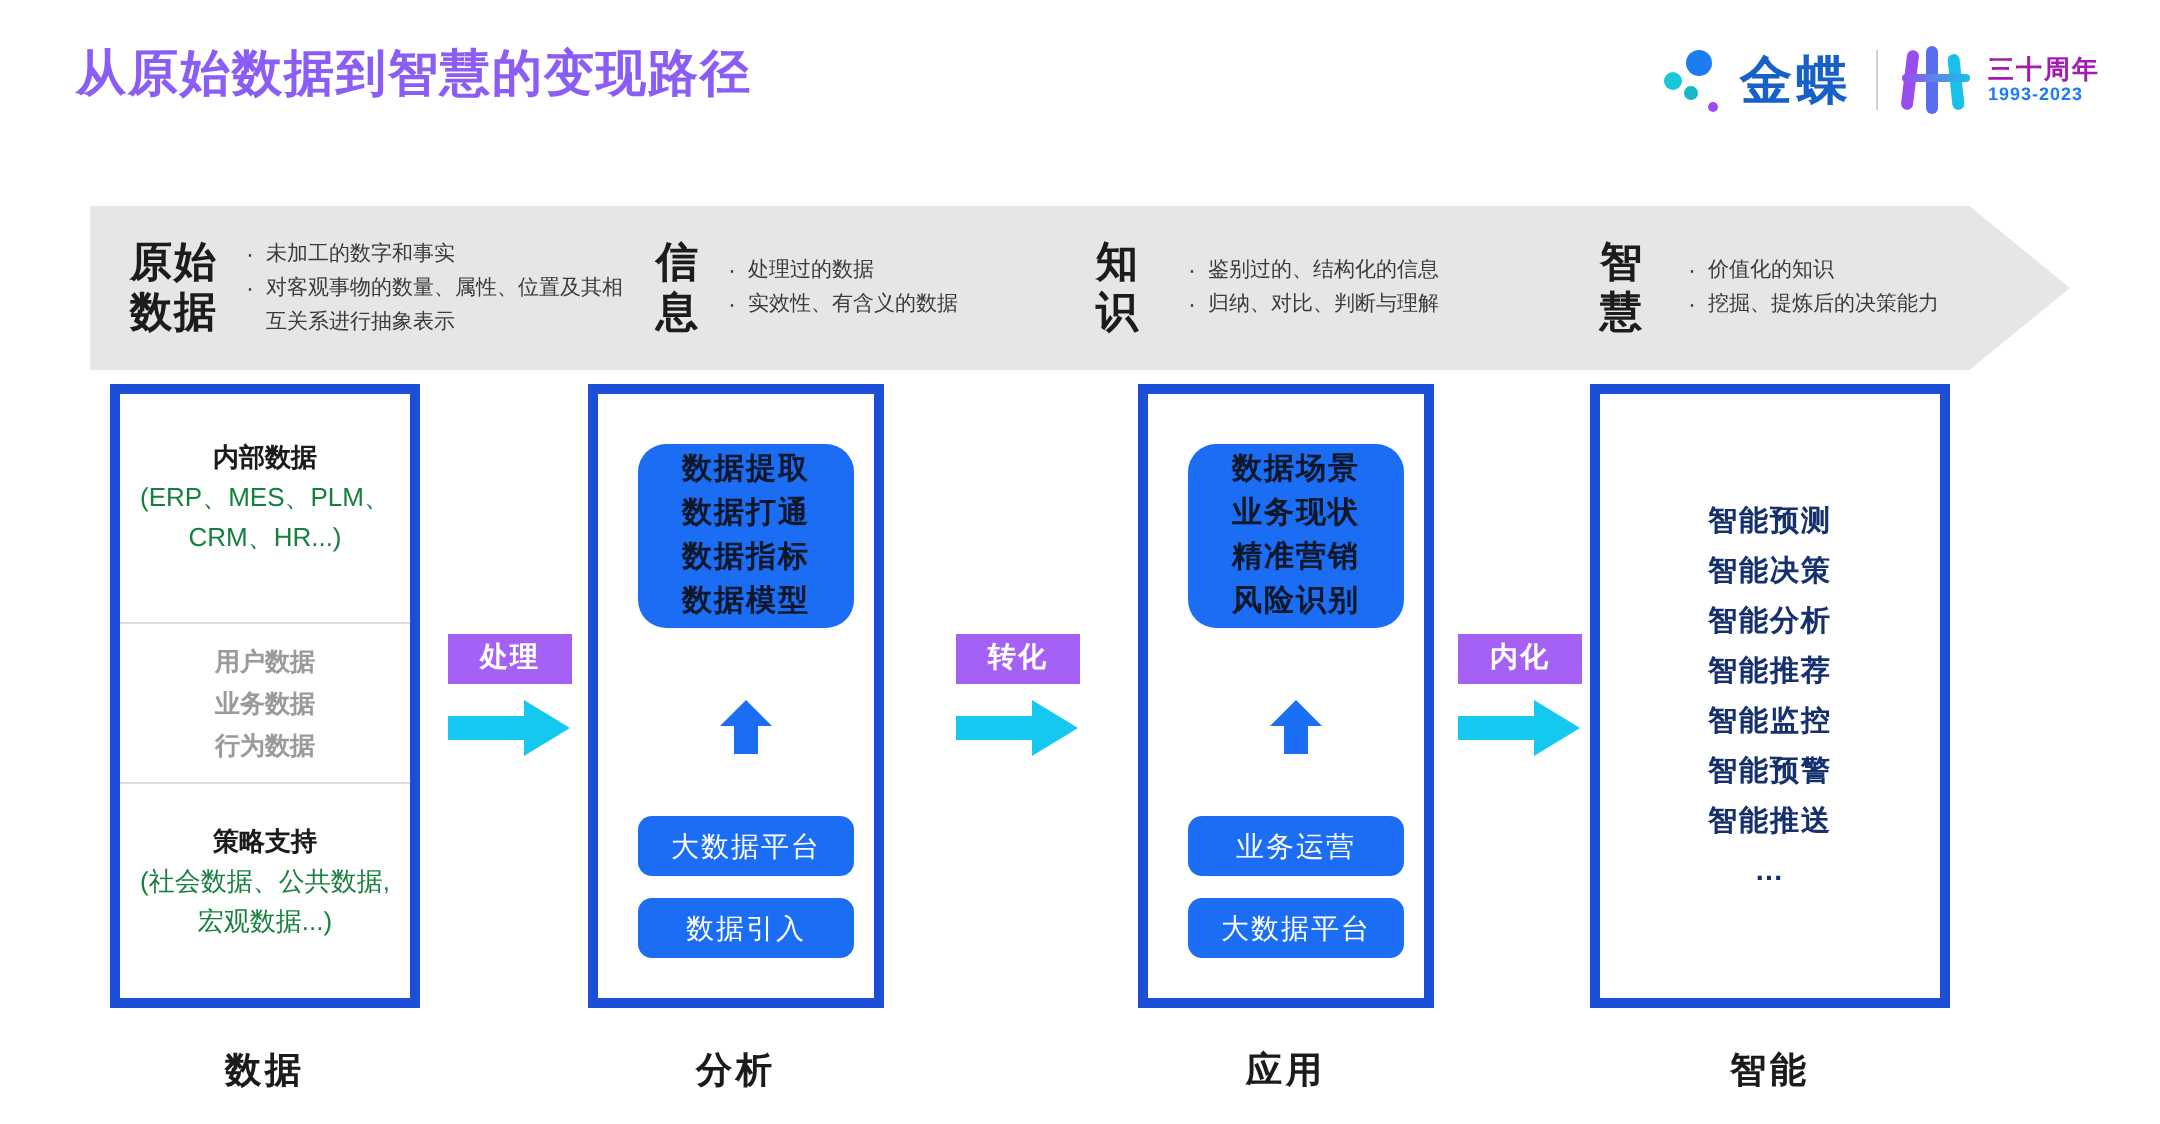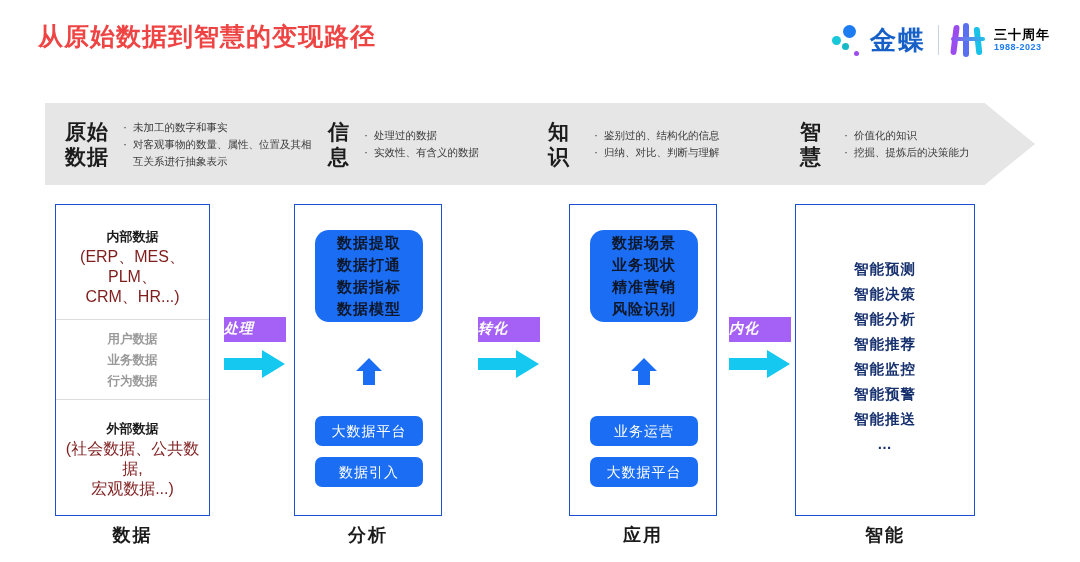--- a/index.html
+++ b/index.html
@@ -17,21 +17,21 @@
   }
 
   
   .page-title {
     position: absolute;
     left: 38px;
     top: 20px;
     font-size: 25px;
     font-weight: bold;
     letter-spacing: 1px;
-    color: #ef4444;
+    color: #8b5cf6;
   }
 
   .brand {
     position: absolute;
     right: 30px;
     top: 20px;
     display: flex;
     align-items: center;
     height: 40px;
   }
@@ -87,21 +87,21 @@
     border-radius: 2px;
   }
   .anniv {
     display: flex;
     flex-direction: column;
     justify-content: center;
   }
   .anniv-top {
     font-size: 13px;
     font-weight: bold;
-    color: #000000;
+    color: #a21caf;
     letter-spacing: 1px;
     line-height: 15px;
   }
   .anniv-bottom {
     font-size: 9px;
     font-weight: bold;
     color: #1d7cf2;
     letter-spacing: 0.5px;
     line-height: 11px;
   }
@@ -158,24 +158,24 @@
     text-align: left;
     color: #3b3b3b;
     font-size: 12px;
     line-height: 17px;
   }
   .b-text { max-width: 180px; }
 
   
   .col-box {
     position: absolute;
-    top: 204px;
+    top: 192px;
     height: 312px;
     background: #ffffff;
-    border: 1px solid #1d4ed8;
+    border: 5px solid #1d4ed8;
     box-sizing: border-box;
   }
   .col-label {
     position: absolute;
     top: 523px;
     font-size: 18px;
     font-weight: bold;
     color: #1b1b1b;
     text-align: center;
     letter-spacing: 2px;
@@ -188,22 +188,22 @@
     right: 0;
     text-align: center;
   }
   .seg-title {
     font-size: 13px;
     font-weight: bold;
     color: #1b1b1b;
     line-height: 20px;
   }
   .seg-sub {
-    font-size: 16px;
-    color: #7f1d1d;
+    font-size: 13px;
+    color: #15803d;
     line-height: 20px;
   }
   .c1-divider {
     position: absolute;
     left: 0;
     right: 0;
     height: 1px;
     background: #dcdcdc;
   }
   .gray-item {
@@ -255,21 +255,21 @@
     color: #16306e;
     text-align: center;
     line-height: 25px;
     letter-spacing: 1px;
   }
 
   
   .conn {
     position: absolute;
     width: 62px;
-    font-style: italic;
+    text-align: center;
   }
   .conn-badge {
     background: #a561f5;
     color: #ffffff;
     font-size: 14px;
     font-weight: bold;
     padding: 3px 0 4px 0;
     letter-spacing: 1px;
   }
   .conn-arrow {
@@ -293,21 +293,21 @@
   <span class="brand-name">金蝶</span>
   <span class="brand-sep"></span>
   <span class="brand-mark">
     <i class="bm1"></i>
       <i class="bm2"></i>
       <i class="bm3"></i>
     <span class="bm-bar"></span>
   </span>
   <span class="anniv">
     <span class="anniv-top">三十周年</span>
-    <span class="anniv-bottom">1988-2023</span>
+    <span class="anniv-bottom">1993-2023</span>
   </span>
 </div>
 
 <div class="band"></div>
 <div class="band-inner">
 
   <div class="band-stage" style="left:20px;">
     <div class="stage-name">原始
 数据</div>
     <div class="stage-bullets">
@@ -375,21 +375,21 @@
 CRM、HR...)</div>
   </div>
   <div class="c1-divider" style="top:114px;"></div>
   <div class="c1-seg" style="top:124px;">
     <div class="gray-item">用户数据</div>
     <div class="gray-item">业务数据</div>
     <div class="gray-item">行为数据</div>
   </div>
   <div class="c1-divider" style="top:194px;"></div>
   <div class="c1-seg" style="top:214px;">
-    <div class="seg-title">外部数据</div>
+    <div class="seg-title">策略支持</div>
     <div class="seg-sub" style="white-space:pre-line;">(社会数据、公共数据,
 宏观数据...)</div>
   </div>
 </div>
 <div class="col-label" style="left:55px; width:155px;">数据</div>
 
 <div class="col-box" style="left:294px; width:148px;">
   <div class="blue-card" style="left:20px; top:25px; width:108px; height:92px; white-space:pre-line;">数据提取
 数据打通
 数据指标

